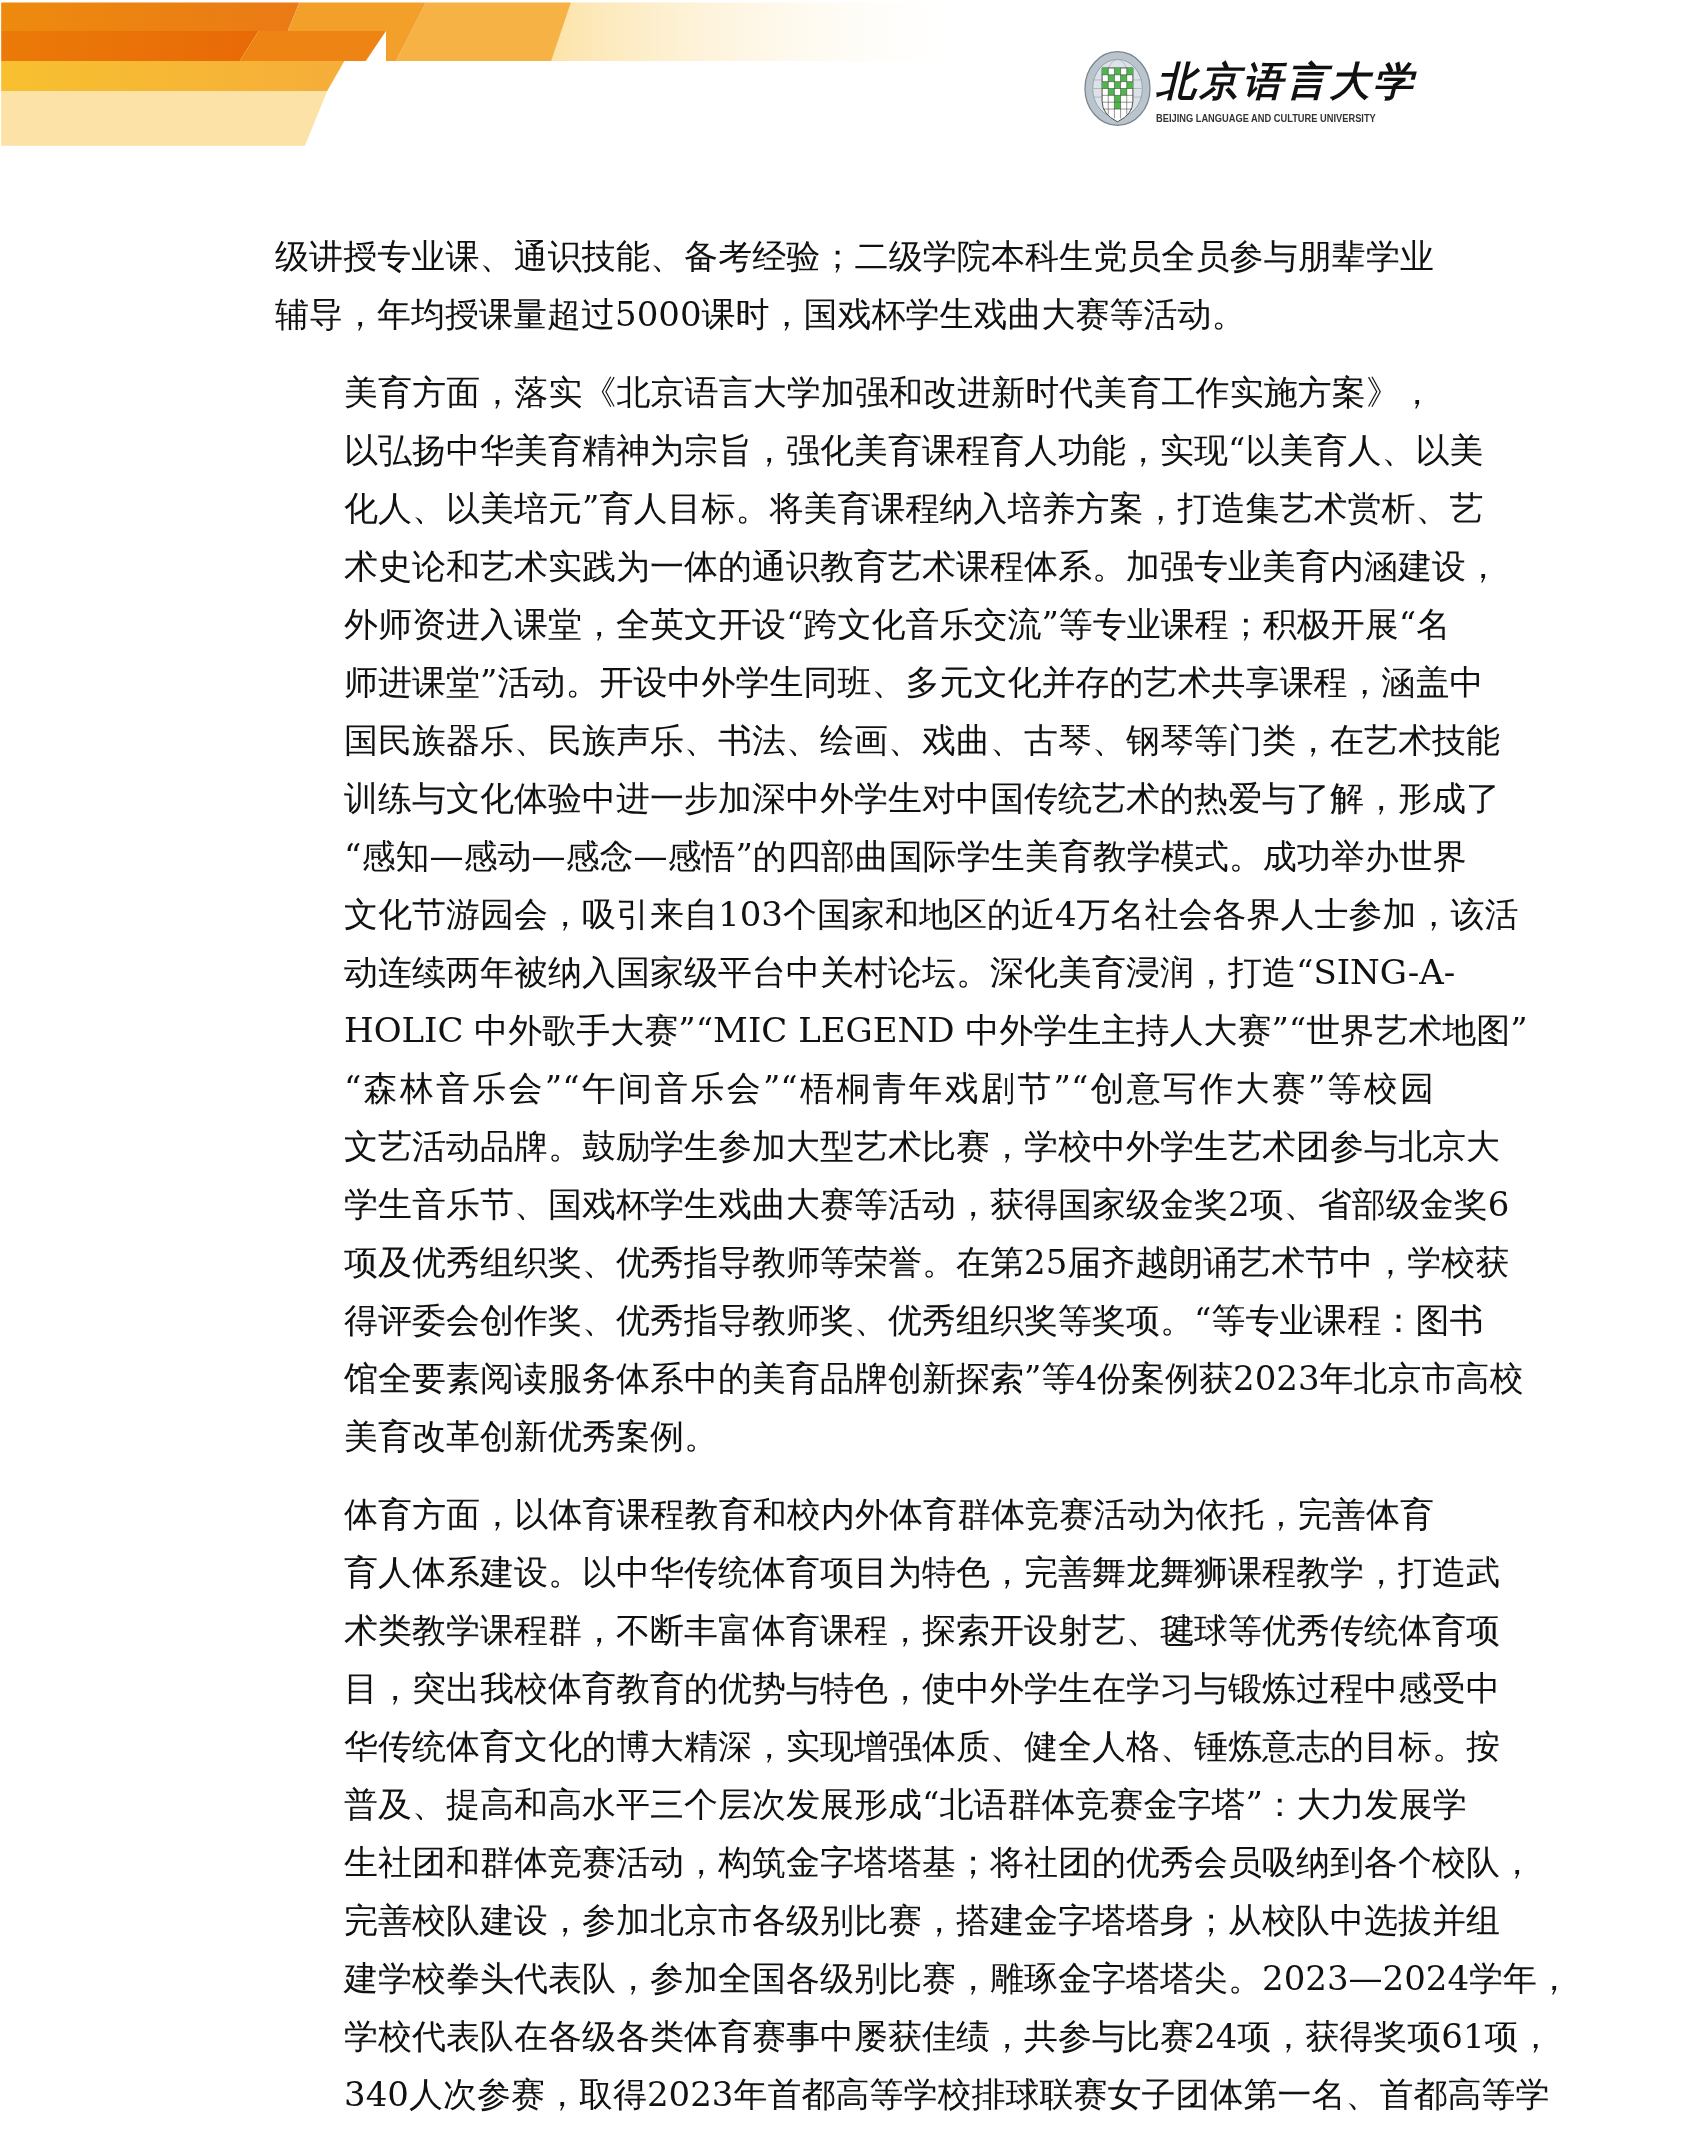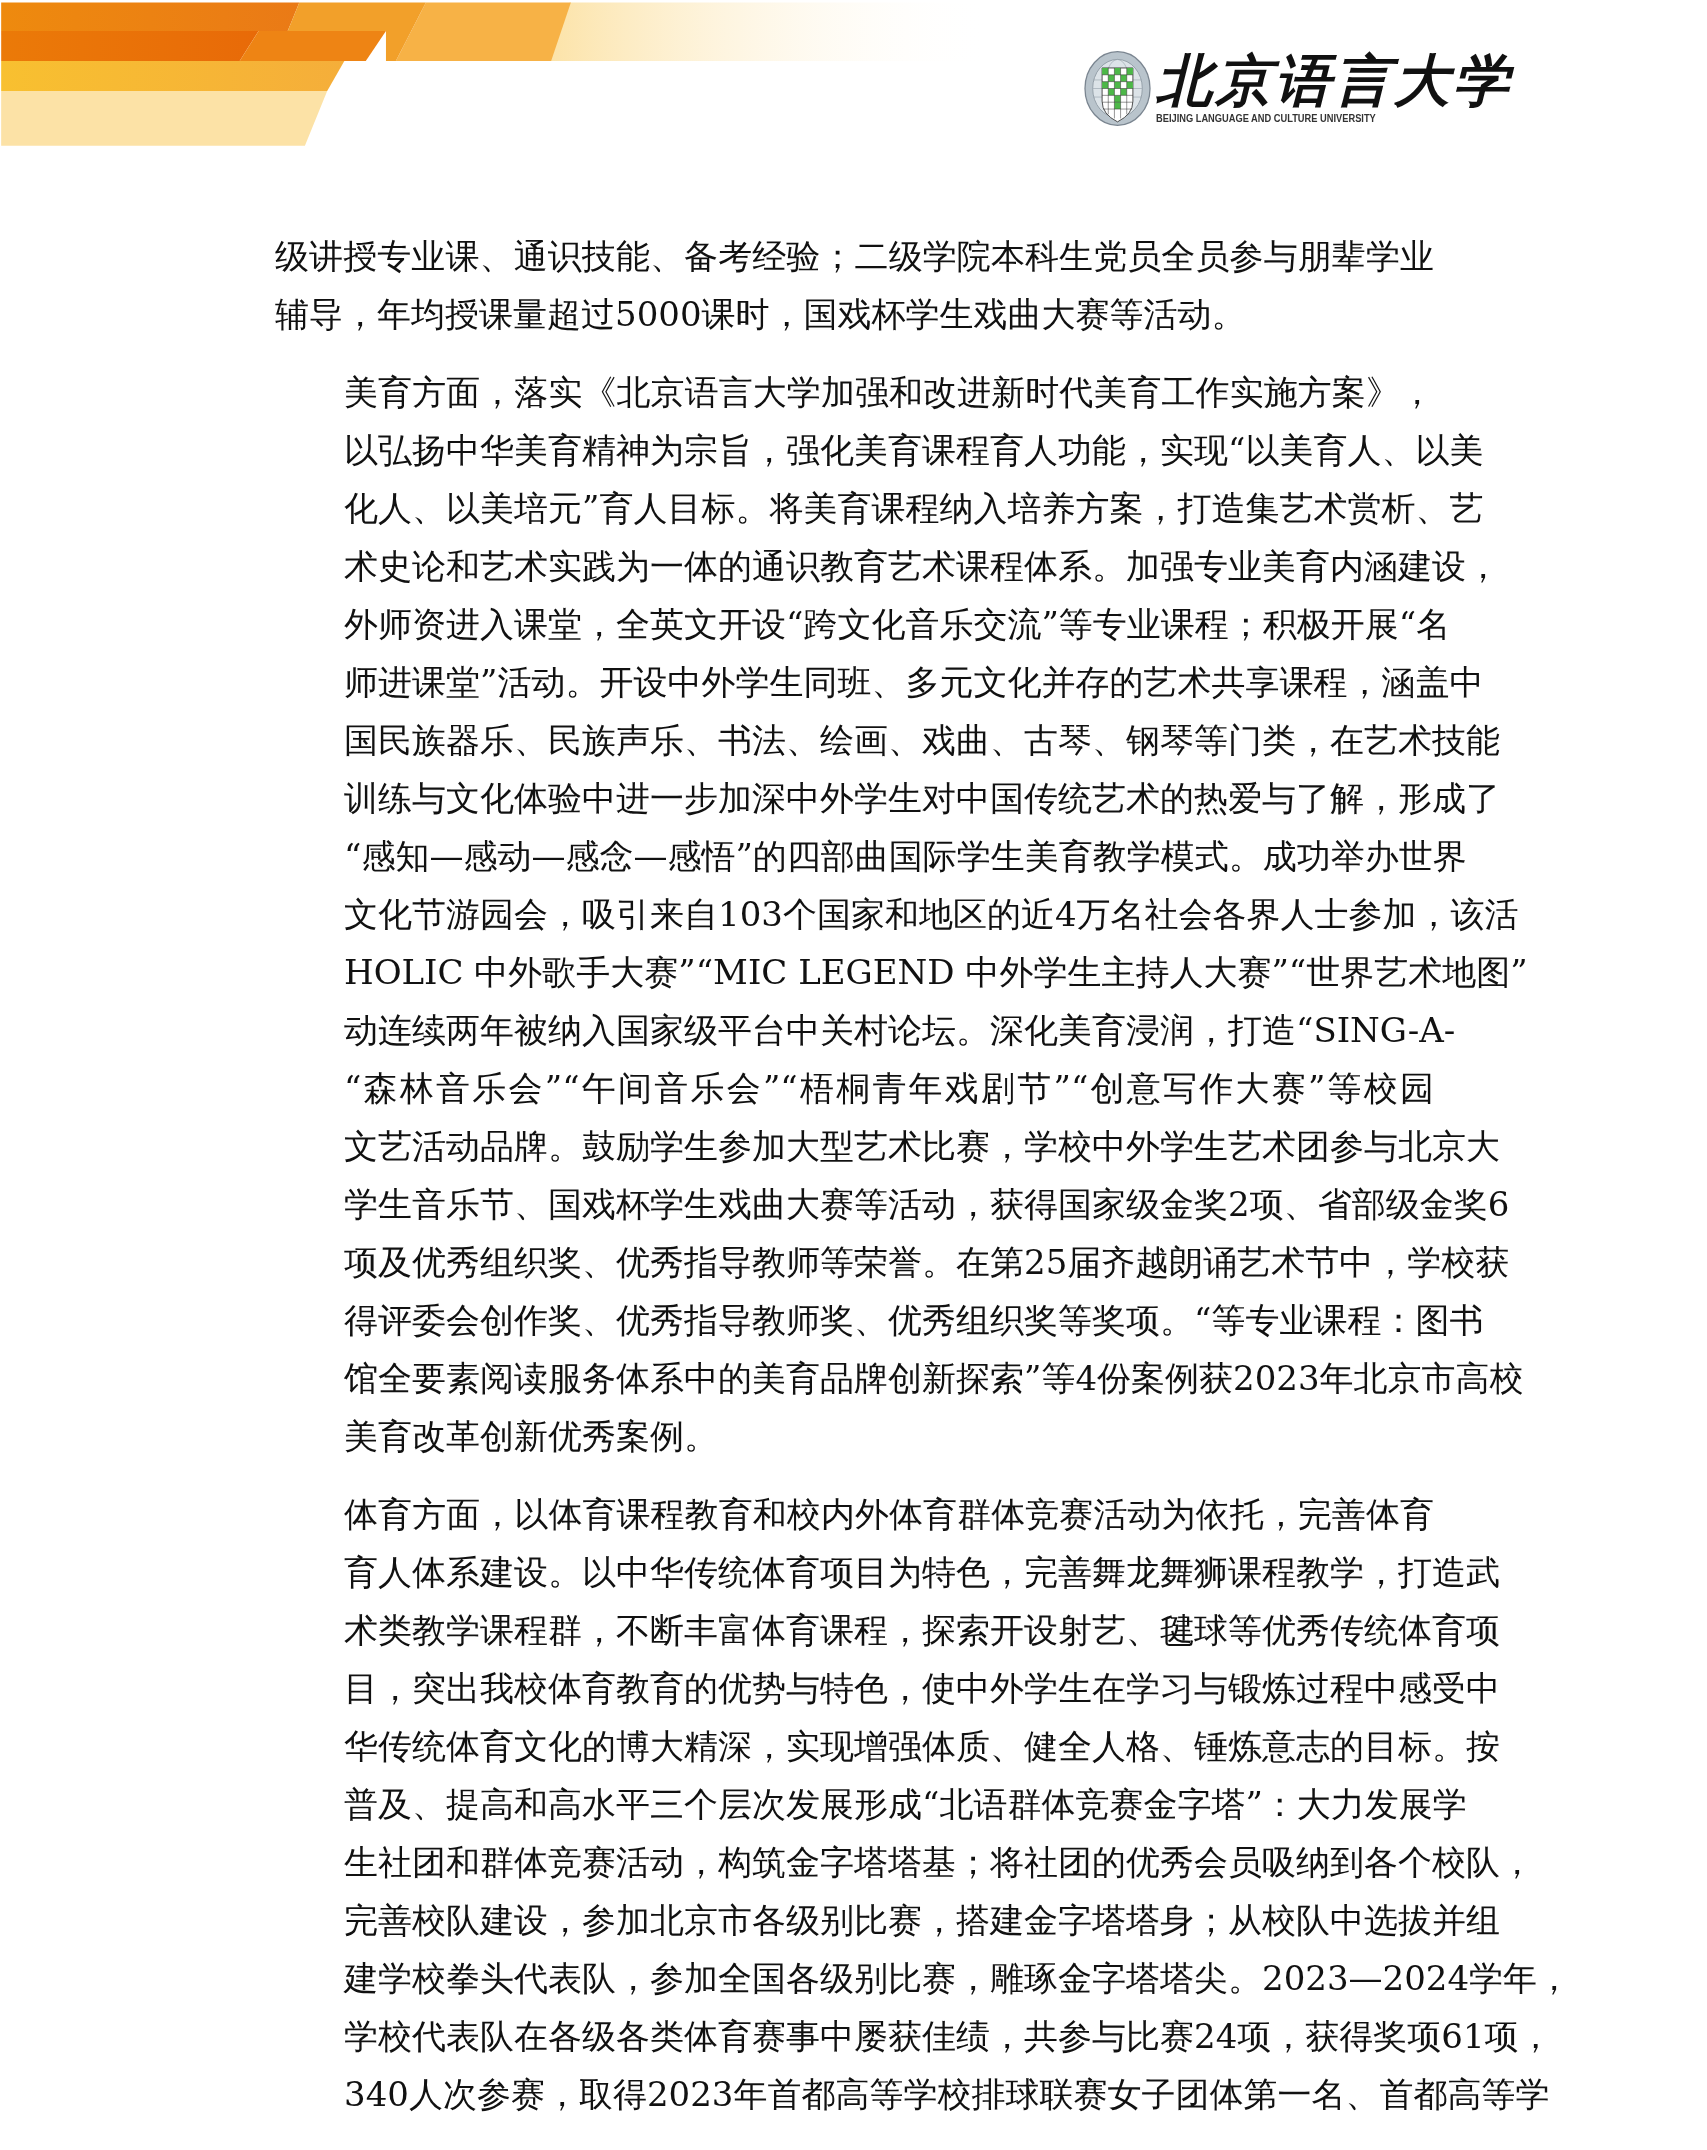--- a/index.html
+++ b/index.html
@@ -6,21 +6,21 @@
   body { width: 1707px; height: 2414px; position: relative; overflow: hidden; }
   .page { position: absolute; left: 0; top: 0; width: 1707px; height: 2414px; background: #ffffff; }
 
   
   .hdr-deco { position: absolute; left: 0; top: 0; width: 989px; height: 148px; }
   .hdr-deco svg, .ftr-deco svg { display: block; }
 
   
   .logo { position: absolute; left: 1070px; top: 48px; height: 82px; width: 344px; }
   .seal { position: absolute; left: 13px; top: 2.2px; width: 69px; height: 77px; }
-  .logo-cn { position: absolute; left: 86px; top: 0px; font-family: "DejaVu Serif", serif; font-size: 56px; font-weight: bold; color: #111; letter-spacing: 3.4px; line-height: 65px; white-space: nowrap; font-style: italic; }
+  .logo-cn { position: absolute; left: 86px; top: 0px; font-family: "DejaVu Serif", serif; font-size: 40px; font-weight: bold; color: #111; letter-spacing: 3.4px; line-height: 65px; white-space: nowrap; font-style: italic; }
   .logo-en { position: absolute; left: 86px; top: 64px; font-family: "Liberation Sans", sans-serif; font-size: 10.8px; color: #333; letter-spacing: 0px; white-space: nowrap; font-weight: bold; transform: scaleX(0.86); transform-origin: left top; }
 
   
   .content { position: absolute; left: 259px; top: 211px; width: 1191px; font-family: "DejaVu Serif", serif; color: #111; }
   .para { font-size: 34px; line-height: 58px; margin: 16px; text-align: justify; text-align-last: left; letter-spacing: 0px; }
   .para + .para { margin-top: 20px; }
   .para.indent { text-indent: 69px; }
   .line { display: block; white-space: nowrap; text-align: justify; text-align-last: justify; }
   .line.last { text-align-last: left; }
 </style>
@@ -120,22 +120,22 @@
       <span class="line">美育方面，落实《北京语言大学加强和改进新时代美育工作实施方案》，</span>
       <span class="line">以弘扬中华美育精神为宗旨，强化美育课程育人功能，实现“以美育人、以美</span>
       <span class="line">化人、以美培元”育人目标。将美育课程纳入培养方案，打造集艺术赏析、艺</span>
       <span class="line">术史论和艺术实践为一体的通识教育艺术课程体系。加强专业美育内涵建设，</span>
       <span class="line">外师资进入课堂，全英文开设“跨文化音乐交流”等专业课程；积极开展“名</span>
       <span class="line">师进课堂”活动。开设中外学生同班、多元文化并存的艺术共享课程，涵盖中</span>
       <span class="line">国民族器乐、民族声乐、书法、绘画、戏曲、古琴、钢琴等门类，在艺术技能</span>
       <span class="line">训练与文化体验中进一步加深中外学生对中国传统艺术的热爱与了解，形成了</span>
       <span class="line">“感知—感动—感念—感悟”的四部曲国际学生美育教学模式。成功举办世界</span>
       <span class="line">文化节游园会，吸引来自103个国家和地区的近4万名社会各界人士参加，该活</span>
+      <span class="line">动连续两年被纳入国家级平台中关村论坛。深化美育浸润，打造“SING-A-</span>
       <span class="line">HOLIC 中外歌手大赛”“MIC LEGEND 中外学生主持人大赛”“世界艺术地图”</span>
-      <span class="line">动连续两年被纳入国家级平台中关村论坛。深化美育浸润，打造“SING-A-</span>
       <span class="line">“森林音乐会”“午间音乐会”“梧桐青年戏剧节”“创意写作大赛”等校园</span>
       <span class="line">文艺活动品牌。鼓励学生参加大型艺术比赛，学校中外学生艺术团参与北京大</span>
       <span class="line">学生音乐节、国戏杯学生戏曲大赛等活动，获得国家级金奖2项、省部级金奖6</span>
       <span class="line">项及优秀组织奖、优秀指导教师等荣誉。在第25届齐越朗诵艺术节中，学校获</span>
       <span class="line">得评委会创作奖、优秀指导教师奖、优秀组织奖等奖项。“等专业课程：图书</span>
       <span class="line">馆全要素阅读服务体系中的美育品牌创新探索”等4份案例获2023年北京市高校</span>
       <span class="line last">美育改革创新优秀案例。</span>
     </p>
 
     <p class="para indent">

